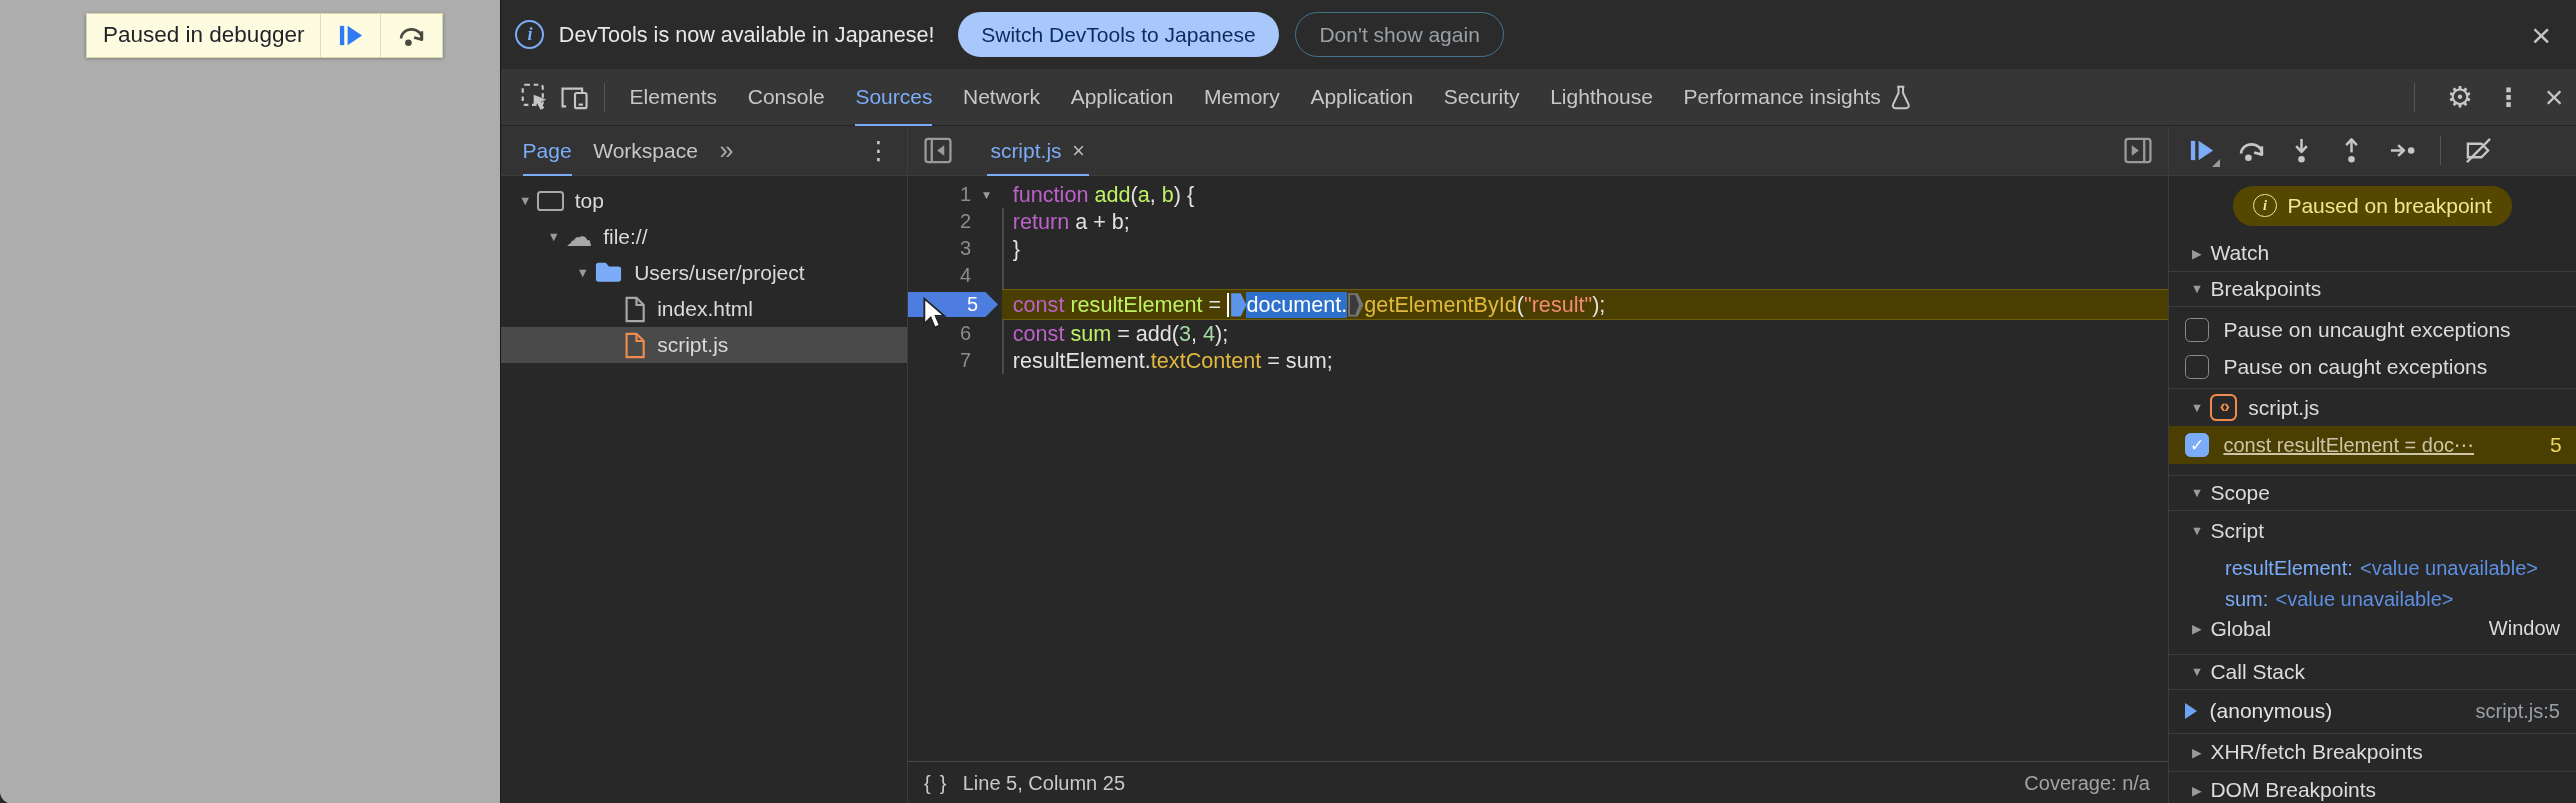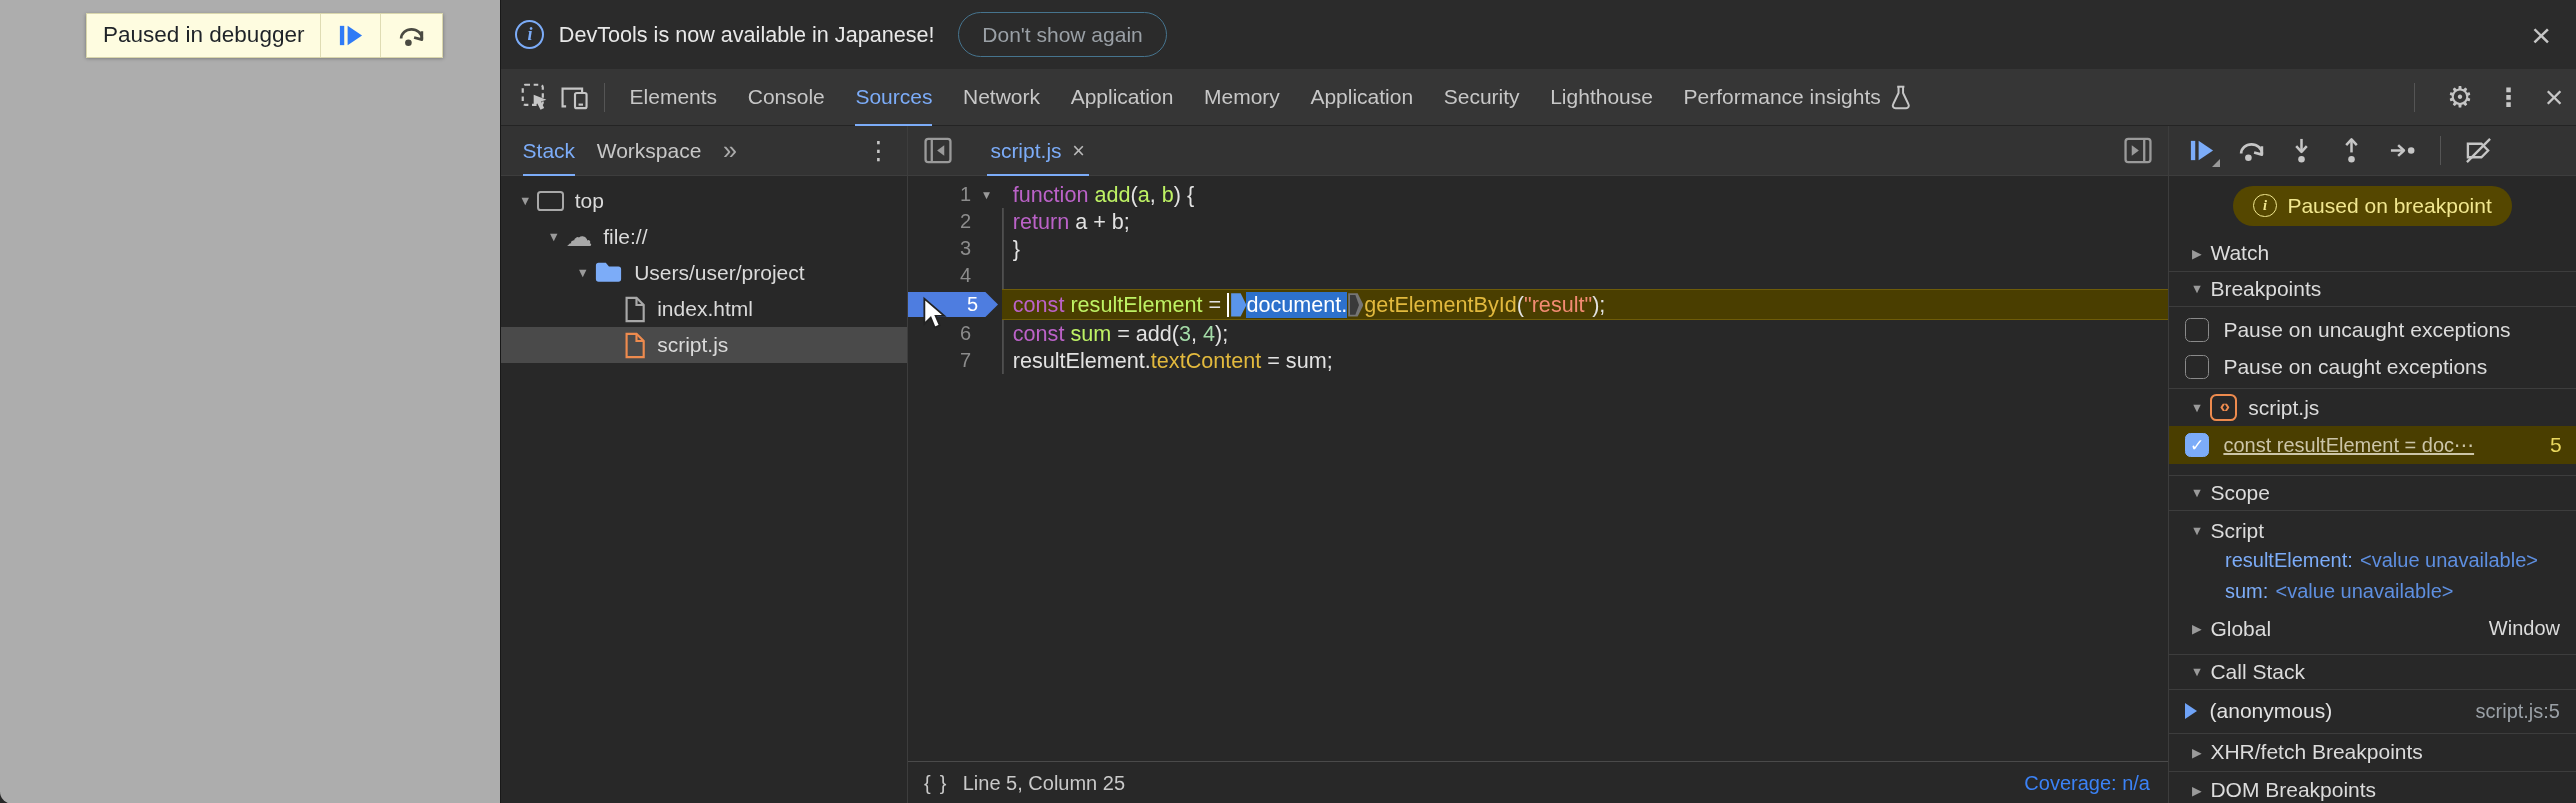--- a/index.html
+++ b/index.html
@@ -97,21 +97,21 @@
   .chip.blue { background:#5A95EA; margin-right:0; }
   .chip.gray { background:#757575; position:relative; }
   .chip.gray i { position:absolute; left:1.8px; top:1.8px; right:4.5px; bottom:1.8px; background:#3A3A3A;
     clip-path:polygon(0 0,60% 0,100% 50%,60% 100%,0 100%); }
   .inline-sel { background:#2D71CC; color:#FFFFFF; }
   .mouse-cursor { position:absolute; left:9px; top:119px; z-index:5; pointer-events:none; }
   .statusbar { height:43px; border-top:0.9px solid #4A4A4A; display:flex; align-items:center;
     flex:none; padding:0 18px 0 16px; }
   .pp-icon { color:#C9C9C9; font-size:20px; letter-spacing:1.8px; cursor:pointer; }
   .status-left { color:#C9C9C9; font-size:20px; margin-left:14.4px; }
-  .status-right { margin-left:auto; color:#3b82f6; font-size:20px; }
+  .status-right { margin-left:auto; color:#a3a3a3; font-size:20px; }
   
   .debug-panel { width:408px; flex:none; border-left:0.9px solid #3D3D3D; background:#282828;
     display:flex; flex-direction:column; overflow:hidden; }
   .dbg-toolbar { height:50px; background:#333333; border-bottom:0.9px solid #3D3D3D;
     display:flex; align-items:center; padding-left:10.8px; gap:7.2px; flex:none; }
   .dbg-btn { width:43px; height:40px; position:relative; }
   .corner { position:absolute; right:2.7px; bottom:3.6px; width:0; height:0;
     border-left:8px solid transparent; border-bottom:8px solid #9A9A9A; }
   .paused-row { height:59px; display:flex; align-items:center; justify-content:center; flex:none; }
   .paused-pill { background:#554700; border-radius:20px; height:40px; display:flex;
@@ -129,21 +129,21 @@
     margin-right:14.4px; flex:none; background:transparent; }
   .checkbox.checked { background:#7CACF8; border-color:#7CACF8; color:#FFFFFF;
     display:flex; align-items:center; justify-content:center; font-size:17px; font-weight:bold; }
   .srcjs-ico { width:27px; height:27px; border:2.3px solid #EE8B4E; border-radius:6.3px;
     color:#EE8B4E; display:flex; align-items:center; justify-content:center;
     font-size:18px; font-weight:bold; letter-spacing:-1.8px; margin-right:10.8px; flex:none; padding-bottom:2.7px; }
   .bp-entry { background:#4A3E00; display:flex; align-items:center; padding:0 14.4px 0 52px;
     font-size:20px; flex:none; cursor:pointer; }
   .bp-entry .bp-label { color:#CCC5A8; overflow:hidden; text-overflow:ellipsis; white-space:nowrap; flex:1;text-decoration:underline; }
   .bp-entry .bp-line { color:#E9D75E; margin-left:12.6px; font-size:21px; }
-  .scope-var { display:flex; align-items:flex-start; padding-left:56px; font-size:20px; flex:none; cursor:pointer; white-space:nowrap; }
+  .scope-var { display:flex; align-items:flex-end; padding-left:56px; font-size:20px; flex:none; cursor:pointer; white-space:nowrap; }
   .scope-var .vn { color:#7CACF8; } .scope-var .vv { color:#5E8FE0; margin-left:7.2px; }
   .right-val { margin-left:auto; margin-right:16px; color:#DCDCDC; font-size:20px; }
   .right-dim { margin-left:auto; margin-right:16px; color:#9AA0A6; font-size:20px; }
   .frame-row { display:flex; align-items:center; padding-left:16px; font-size:21px; color:#E2E2E2; flex:none; cursor:pointer; }
   .cs-arrow { width:0; height:0; border-top:8px solid transparent; border-bottom:8px solid transparent;
     border-left:12.6px solid #6FA3F7; margin-right:12.6px; flex:none; }
   .gap8 { height:7.2px; flex:none; } .gap12 { height:10.8px; flex:none; }
   svg { display:block; }
 </style>
 </head>
@@ -172,20 +172,21 @@
       </span>
     </div>
   </div>
 </div>
 
 <div class="devtools">
 
   <div class="notif">
     <span class="info-circle">i</span>
     <span class="notif-msg">DevTools is now available in Japanese!</span>
+    <button class="pill filled" style="border:none">Switch DevTools to Japanese</button>
     <button class="pill outlined">Don't show again</button>
     <span class="notif-close icon-btn">×</span>
   </div>
 
   <div class="main-toolbar">
     <span class="tb-icon icon-btn">
       <svg width="31" height="31" viewBox="0 0 34 34" fill="none" stroke="#C6C6C6" stroke-width="2.4">
         <rect x="3" y="3" width="22" height="22" rx="3" stroke-dasharray="5 4"></rect>
         <path d="M15 14 L29 19.5 L23 21.5 L26.5 28.5 L22.5 30.5 L19 23.5 L15 26 Z" fill="#C6C6C6" stroke="none"></path>
       </svg>
@@ -221,21 +222,21 @@
       <span class="glyph icon-btn" style="font-size:29px">⚙</span>
       <span class="glyph icon-btn" style="font-size:25px;font-weight:bold">⋮</span>
       <span class="glyph icon-btn" style="font-size:32px">×</span>
     </span>
   </div>
 
   <div class="content">
 
     <div class="nav-panel">
       <div class="panel-hdr">
-        <span class="nav-tab selected">Stack</span>
+        <span class="nav-tab selected">Page</span>
         <span class="nav-tab">Workspace</span>
         <span class="chev">»</span>
         <span class="hdr-kebab">⋮</span>
       </div>
       <div class="tree">
         <div class="tree-row" style="padding-left:12.6px">
           <span class="tw">▼</span>
           <span class="tree-ico">
               <span class="frame-ico"></span>
             </span>

